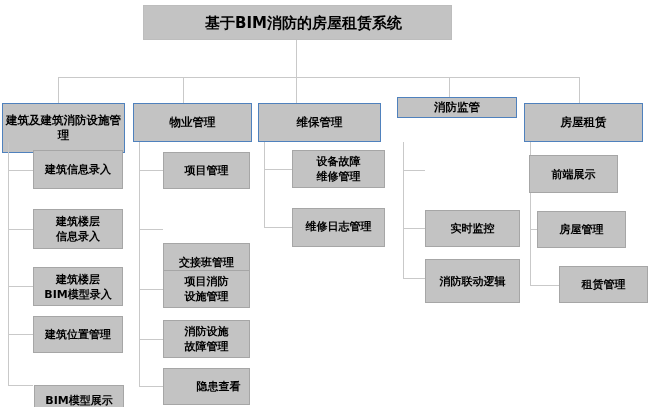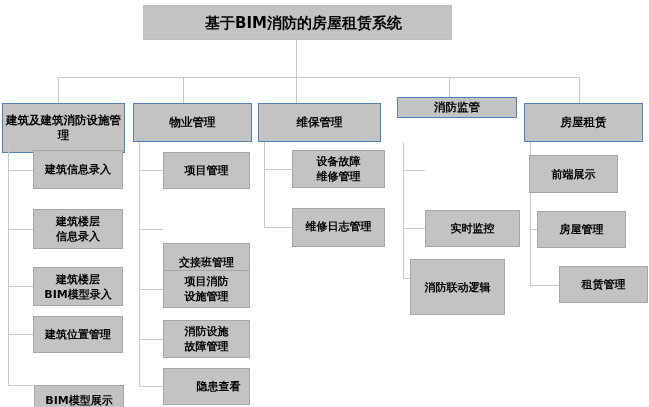--- a/index.html
+++ b/index.html
@@ -73,21 +73,21 @@
 维修管理</div>
   <div class="node leaf" style="left:292px;top:208px;width:93px;height:39px;font-family:Liberation Mono, monospace;">维修日志管理</div>
 
   <div class="node hdr" style="left:397px;top:97px;width:120px;height:21px;">消防监管</div>
   <div class="ln" style="left:403px;top:142px;width:1px;height:136px;"></div>
   <div class="ln" style="left:403px;top:170px;width:22px;height:1px;"></div>
   <div class="ln" style="left:403px;top:228px;width:22px;height:1px;"></div>
   <div class="ln" style="left:403px;top:278px;width:22px;height:1px;"></div>
 
   <div class="node leaf" style="left:425px;top:210px;width:95px;height:37px;">实时监控</div>
-  <div class="node leaf" style="left:410px;top:259px;width:95px;height:56px;">消防联动逻辑</div>
+  <div class="node leaf" style="left:425px;top:259px;width:95px;height:44px;">消防联动逻辑</div>
 
   <div class="node hdr" style="left:524px;top:103px;width:119px;height:39px;">房屋租赁</div>
   <div class="ln" style="left:530px;top:142px;width:1px;height:143px;"></div>
   <div class="ln" style="left:530px;top:174px;width:29px;height:1px;"></div>
   <div class="ln" style="left:530px;top:229px;width:29px;height:1px;"></div>
   <div class="ln" style="left:530px;top:285px;width:29px;height:1px;"></div>
 
   <div class="node leaf" style="left:529px;top:155px;width:89px;height:38px;">前端展示</div>
   <div class="node leaf" style="left:537px;top:211px;width:89px;height:37px;">房屋管理</div>
   <div class="node leaf" style="left:559px;top:266px;width:89px;height:37px;">租赁管理</div>

